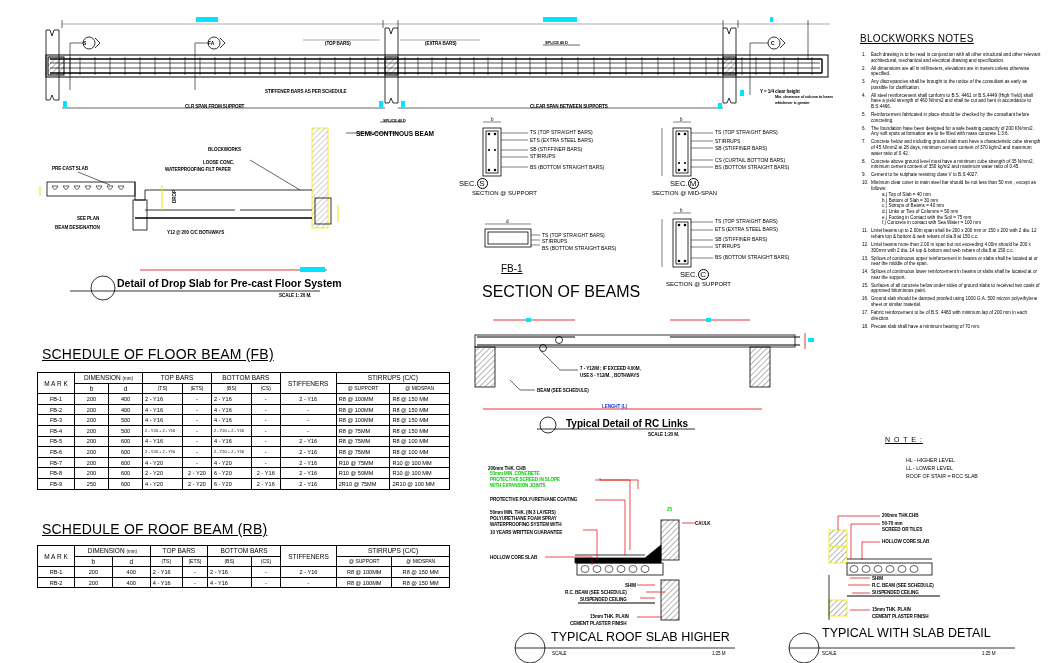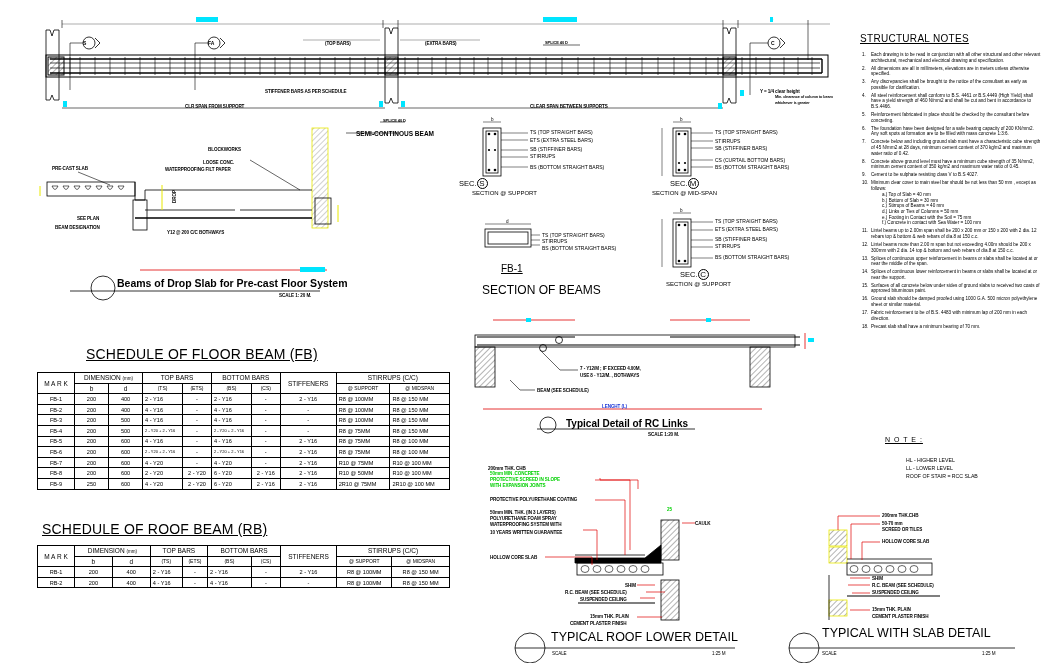--- a/index.html
+++ b/index.html
@@ -335,21 +335,21 @@
 
 <div class="cad" style="left:208px;top:147px;">BLOCKWORKS</div>
 <div class="cad" style="left:203px;top:160px;">LOOSE CONC.</div>
 <div class="cad" style="left:165px;top:167px;">WATERPROOFING FILT PAPER</div>
 <div class="cad" style="left:52px;top:166px;">PRE-CAST SLAB</div>
 <div class="cad" style="left:77px;top:216px;">SEE PLAN</div>
 <div class="cad" style="left:55px;top:225px;">BEAM DESIGNATION</div>
 <div class="cad" style="left:167px;top:230px;">Y12 @ 200 C/C BOTHWAYS</div>
 <div class="cad" style="left:168px;top:194px;transform:rotate(-90deg)">DROP</div>
 <div class="cad cyan" style="left:300px;top:267px;font-size:4px">VERIFY SPAN</div>
-<div class="lbl" style="left:117px;top:277px;font-size:10.5px;font-weight:bold">Beams of Drop Slab for Pre-cast Floor System</div>
+<div class="lbl" style="left:117px;top:277px;font-size:10.5px;font-weight:bold">Detail of Drop Slab for Pre-cast Floor System</div>
 <div class="cad" style="left:279px;top:293px;">SCALE 1: 20 M.</div>
 
 <div class="cad" style="left:491px;top:117px;font-weight:normal">b</div>
 <div class="cad" style="left:680px;top:117px;font-weight:normal">b</div>
 <div class="cad" style="left:680px;top:208px;font-weight:normal">b</div>
 <div class="cad" style="left:506px;top:219px;font-weight:normal">d</div>
 
 <div>
   <div class="lbl" style="left:530px;top:129px;font-size:5px">TS (TOP STRAIGHT BARS)</div>
   <div class="lbl" style="left:530px;top:137px;font-size:5px">ETS (EXTRA STEEL BARS)</div>
@@ -379,21 +379,21 @@
 </div>
 <div class="lbl" style="left:680px;top:269px;font-size:7.5px"><span>SEC.</span><span class="circled">C</span></div>
 <div class="lbl" style="left:666px;top:281px;font-size:6px">SECTION @ SUPPORT</div>
 
 <div>
   <div class="lbl" style="left:542px;top:232px;font-size:5px">TS (TOP STRAIGHT BARS)</div>
   <div class="lbl" style="left:542px;top:238px;font-size:5px">STIRRUPS</div>
   <div class="lbl" style="left:542px;top:245px;font-size:5px">BS (BOTTOM STRAIGHT BARS)</div>
 </div>
 <div class="lbl under" style="left:501px;top:263px;font-size:10px">FB-1</div>
-<div class="lbl" style="left:482px;top:283px;font-size:12px">SECTION OF BEAMS</div>
+<div class="lbl" style="left:482px;top:283px;font-size:16px">SECTION OF BEAMS</div>
 
 <div class="cad cyan" style="left:526px;top:318px;font-size:3.8px">L/4</div>
 <div class="cad cyan" style="left:706px;top:318px;font-size:3.8px">L/4</div>
 <div class="cad cyan" style="left:808px;top:338px;font-size:3.8px">150</div>
 <div class="cad" style="left:580px;top:366px;">7 - Y12/M ; IF EXCEED 4.00M,</div>
 <div class="cad" style="left:580px;top:373px;">USE 8 - Y12/M. , BOTHWAYS</div>
 <div class="cad" style="left:537px;top:388px;">BEAM (SEE SCHEDULE)</div>
 <div class="cad" style="left:602px;top:404px;color:#1a35d6">LENGHT (L)</div>
 <div class="lbl" style="left:566px;top:418px;font-size:10px;font-weight:bold">Typical Detail of RC Links</div>
 <div class="cad" style="left:648px;top:432px;">SCALE 1:20 M.</div>
@@ -408,38 +408,38 @@
 <div class="cad" style="left:490px;top:522px;">WATERPROOFING SYSTEM WITH</div>
 <div class="cad" style="left:490px;top:530px;">10 YEARS WRITTEN GUARANTEE</div>
 <div class="cad" style="left:490px;top:555px;">HOLLOW CORE SLAB</div>
 <div class="cad" style="left:625px;top:583px;">SHIM</div>
 <div class="cad" style="left:565px;top:590px;">R.C. BEAM (SEE SCHEDULE)</div>
 <div class="cad" style="left:580px;top:597px;">SUSPENDED CEILING</div>
 <div class="cad" style="left:590px;top:614px;">15mm THK. PLAIN</div>
 <div class="cad" style="left:570px;top:621px;">CEMENT PLASTER FINISH</div>
 <div class="cad" style="left:695px;top:521px;">CAULK</div>
 <div class="cad green" style="left:667px;top:507px;">25</div>
-<div class="lbl" style="left:551px;top:630px;font-size:12.5px">TYPICAL ROOF LOWER DETAIL</div>
+<div class="lbl" style="left:551px;top:630px;font-size:12.5px">TYPICAL ROOF SLAB HIGHER</div>
 <div class="cad" style="left:552px;top:651px;font-weight:normal">SCALE</div>
 <div class="cad" style="left:712px;top:651px;font-weight:normal">1:25 M</div>
 
 <div class="cad" style="left:882px;top:513px;">200mm THK.CHB</div>
 <div class="cad" style="left:882px;top:521px;">50-70 mm</div>
 <div class="cad" style="left:882px;top:527px;">SCREED OR TILES</div>
 <div class="cad" style="left:882px;top:539px;">HOLLOW CORE SLAB</div>
 <div class="cad" style="left:872px;top:576px;">SHIM</div>
 <div class="cad" style="left:872px;top:583px;">R.C. BEAM (SEE SCHEDULE)</div>
 <div class="cad" style="left:872px;top:590px;">SUSPENDED CEILING</div>
 <div class="cad" style="left:872px;top:607px;">15mm THK. PLAIN</div>
 <div class="cad" style="left:872px;top:614px;">CEMENT PLASTER FINISH</div>
 <div class="lbl" style="left:822px;top:626px;font-size:12.5px">TYPICAL WITH SLAB DETAIL</div>
 <div class="cad" style="left:822px;top:651px;font-weight:normal">SCALE</div>
 <div class="cad" style="left:982px;top:651px;font-weight:normal">1:25 M</div>
 
-<div class="abs title-lg under" style="left:42px;top:346px;margin-left:44px;">SCHEDULE OF FLOOR BEAM (FB)</div>
+<div class="abs title-lg under" style="left:42px;top:346px;">SCHEDULE OF FLOOR BEAM (FB)</div>
 <table class="sched" id="fb-table" style="left:37px;top:372px;width:413px">
   <thead>
     <tr>
       <th rowspan="2" style="width:37px">M A R K</th>
       <th colspan="2"><span>DIMENSION</span> <span style="font-size:4.5px">(mm)</span></th>
       <th colspan="2">TOP  BARS</th>
       <th colspan="2">BOTTOM BARS</th>
       <th rowspan="2" style="width:56px">STIFFENERS</th>
       <th colspan="2">STIRRUPS (C/C)</th>
     </tr>
@@ -609,21 +609,21 @@
         <td>-</td>
         <td class="l">4 - Y16</td>
         <td>-</td>
         <td>-</td>
         <td>R8 @ 100MM</td>
         <td>R8 @ 150 MM</td>
       </tr>
   </tbody>
 </table>
 
-<div class="abs under" style="left:860px;top:33px;font-size:10px;letter-spacing:0.3px">STRUCTURAL NOTES</div>
+<div class="abs under" style="left:860px;top:33px;font-size:10px;letter-spacing:0.3px">BLOCKWORKS NOTES</div>
 <div class="notes">
   <div class="item">
       <span class="num">1.</span>
       <span>Each drawing is to be read in conjunction with all other structural and other relevant architectural, mechanical and electrical drawing and specification.</span>
     </div>
   <div class="item">
       <span class="num">2.</span>
       <span>All dimensions are all in millimeters, elevations are in meters unless otherwise specified.</span>
     </div>
   <div class="item">

